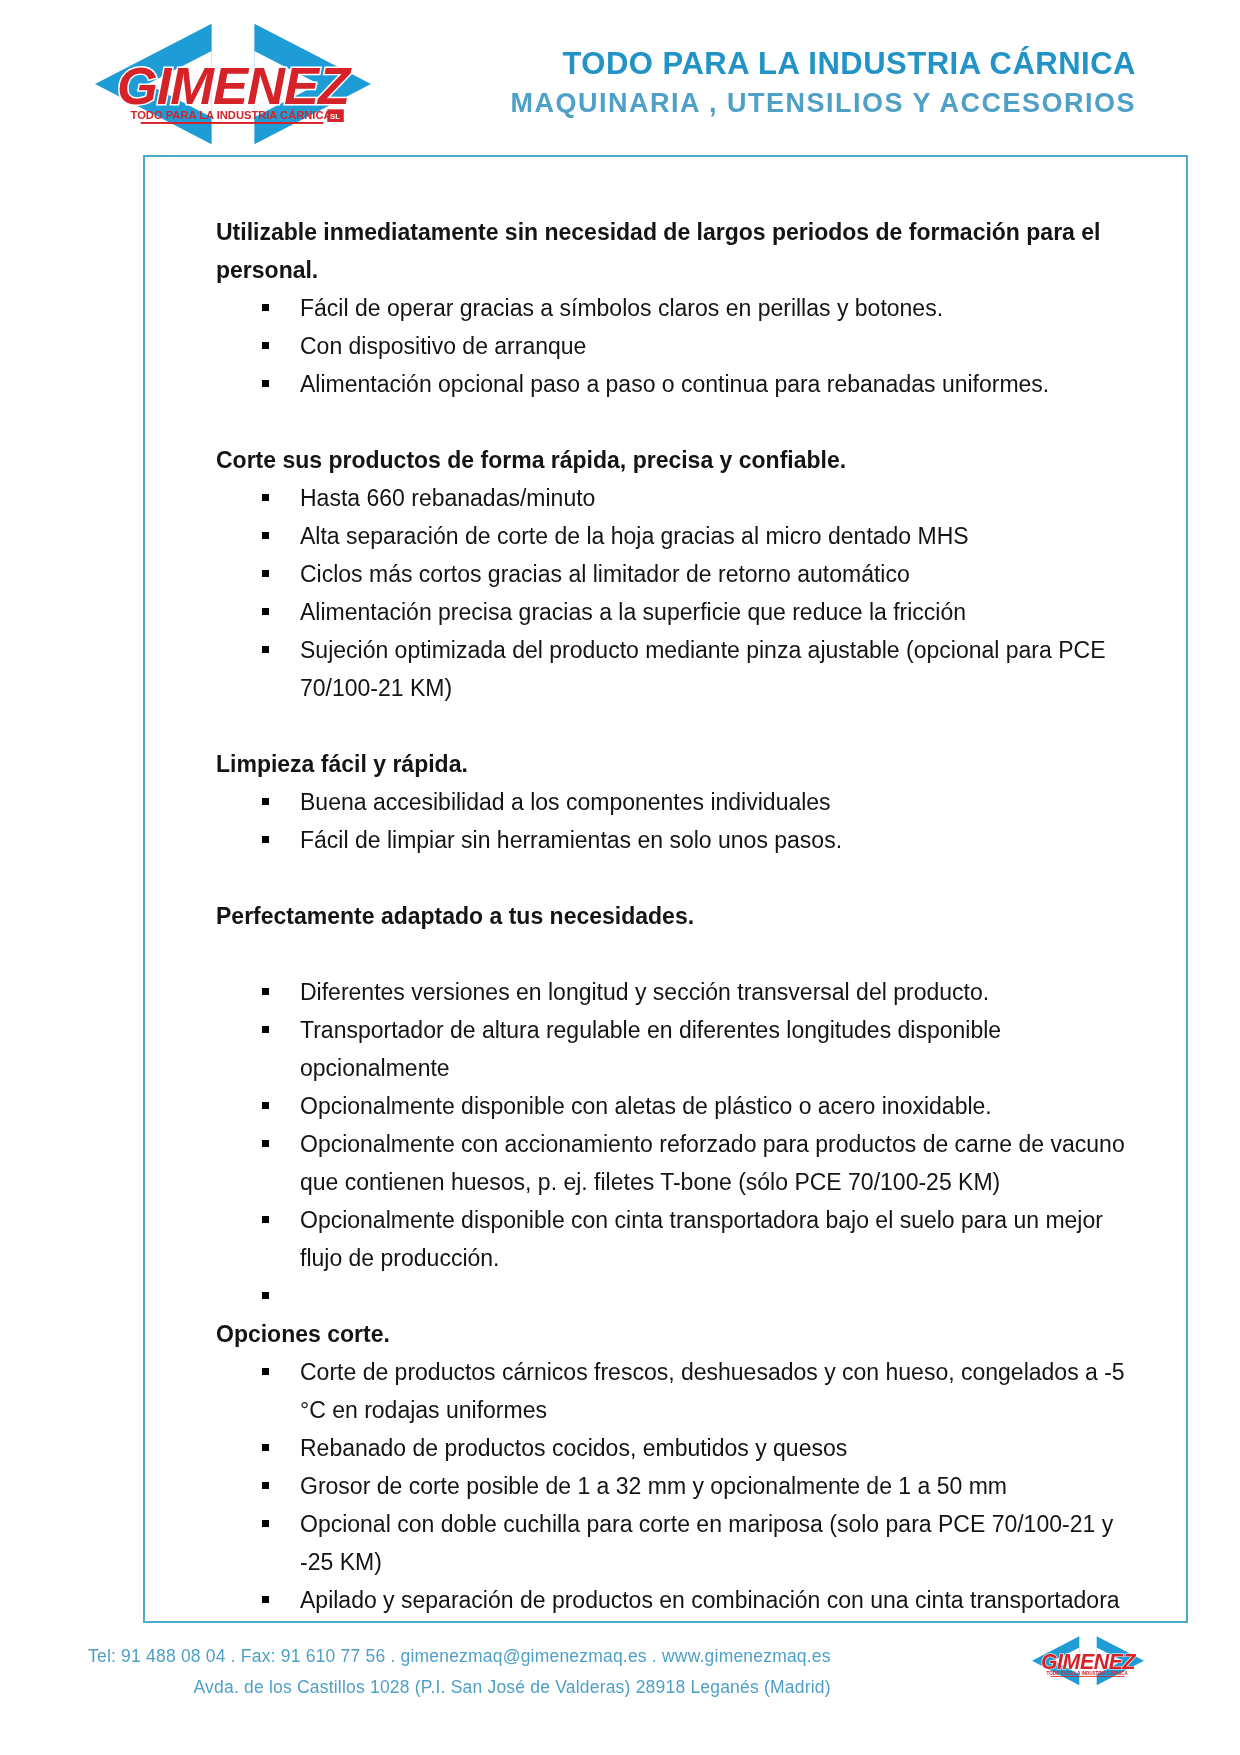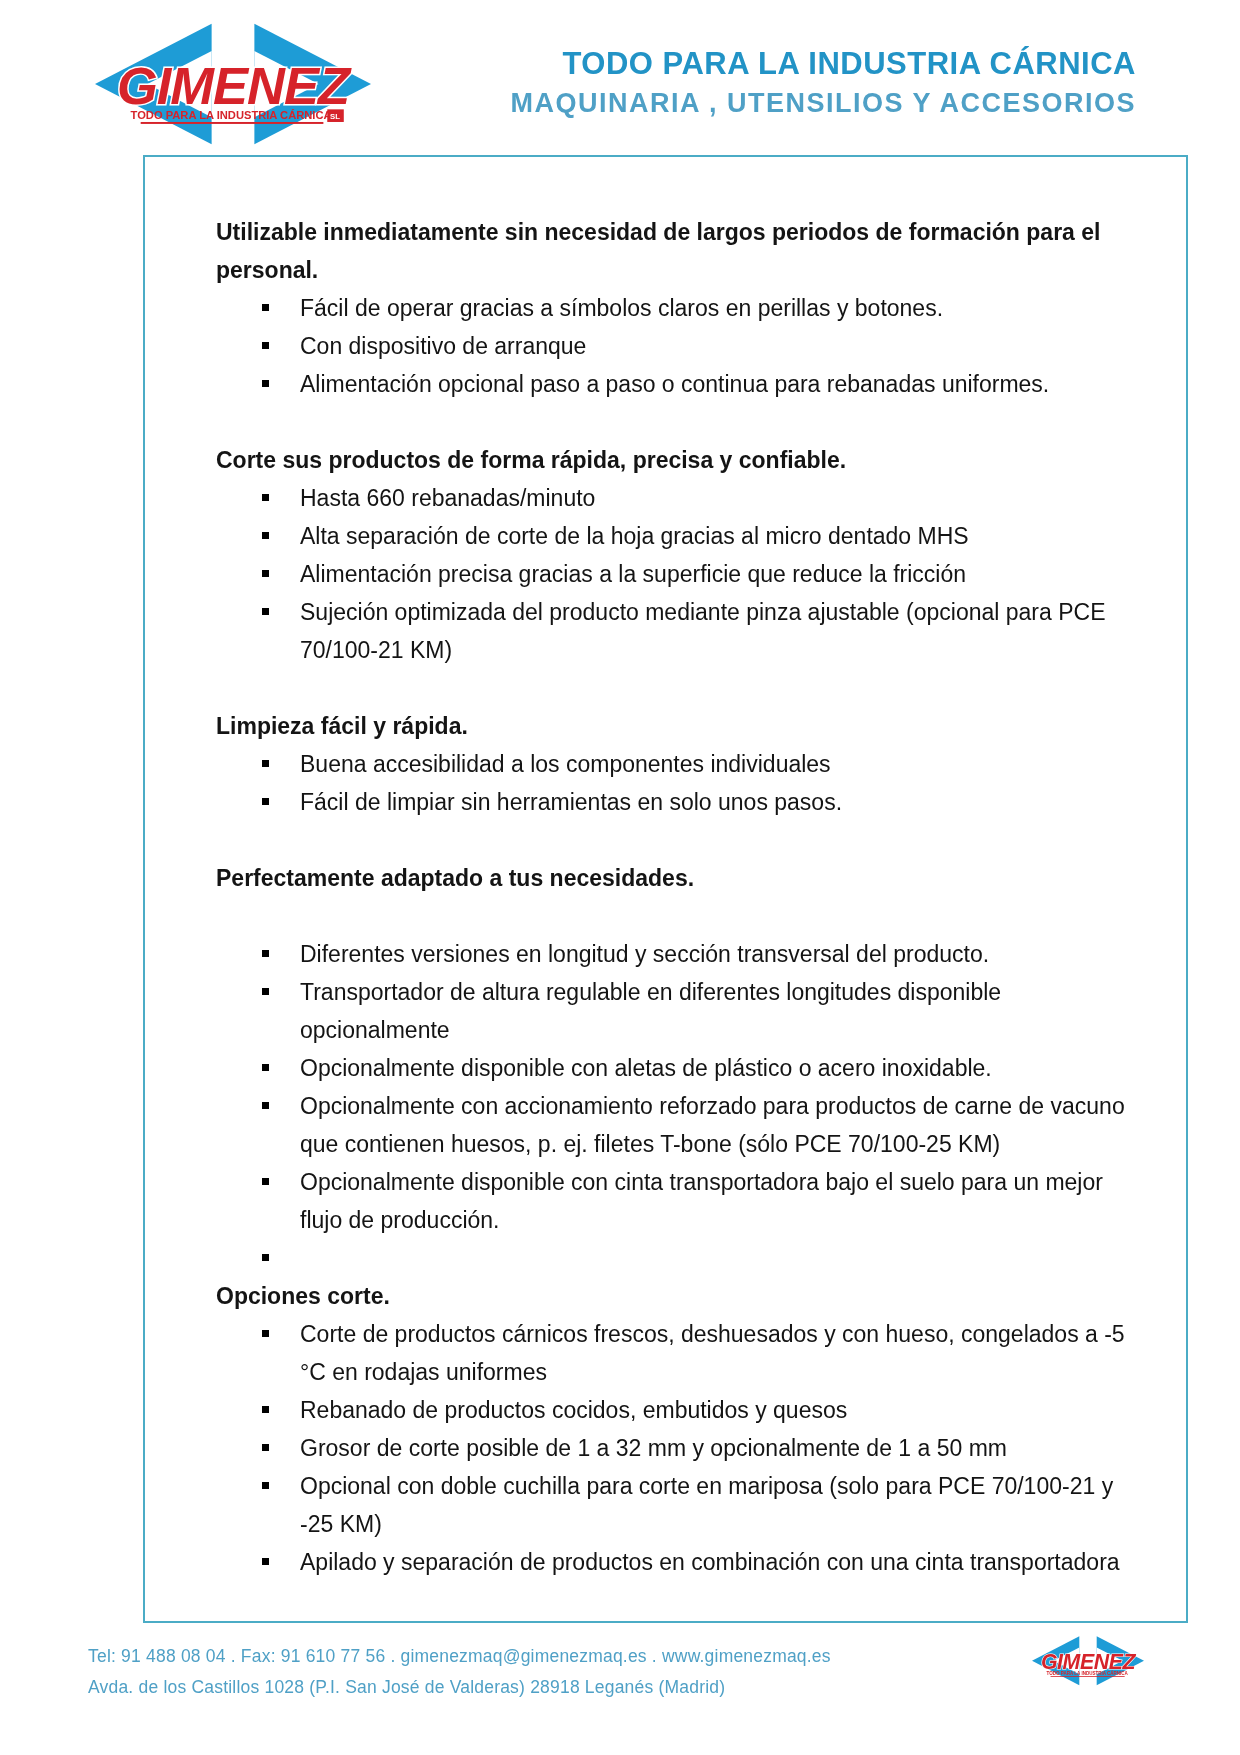--- a/index.html
+++ b/index.html
@@ -42,21 +42,21 @@
   .bullets{list-style:none;margin:0;padding:0;}
   .bullet-item{
     position:relative;padding-left:84px;font-size:23px;line-height:38px;color:var(--text);
   }
   .bullet{
     position:absolute;left:46px;top:15px;width:7px;height:7px;background:#000;display:block;
   }
   
   .footer{position:absolute;left:88px;top:1641px;}
   .footer-line{
-    color:var(--lightblue);font-size:17.5px;line-height:31px;letter-spacing:.2px;
+    color:var(--lightblue);font-size:17.5px;line-height:31px;letter-spacing:.2px;text-align:right;
   }
 </style>
 </head>
 <body>
 
 <div class="logo-top">
   <svg class="logo-svg" viewBox="0 0 300 142">
     <polygon points="8,68 128,6 128,130" fill="#1e9cd6"></polygon>
     <polygon points="62,68 128,34 128,102" fill="#ffffff"></polygon>
     <polygon points="292,68 172,6 172,130" fill="#1e9cd6"></polygon>
@@ -83,20 +83,21 @@
           <li class="bullet-item"><span class="bullet"></span><span class="bullet-text">Con dispositivo de arranque</span></li>
           <li class="bullet-item"><span class="bullet"></span><span class="bullet-text">Alimentación opcional paso a paso o continua para rebanadas uniformes.</span></li>
         </ul>
   </div>
 
   <div class="section">
     <div class="section-heading">Corte sus productos de forma rápida, precisa y confiable.</div>
     <ul class="bullets">
           <li class="bullet-item"><span class="bullet"></span><span class="bullet-text">Hasta 660 rebanadas/minuto</span></li>
           <li class="bullet-item"><span class="bullet"></span><span class="bullet-text">Alta separación de corte de la hoja gracias al micro dentado MHS</span></li>
+          <li class="bullet-item"><span class="bullet"></span><span class="bullet-text">Ciclos más cortos gracias al limitador de retorno automático</span></li>
           <li class="bullet-item"><span class="bullet"></span><span class="bullet-text">Alimentación precisa gracias a la superficie que reduce la fricción</span></li>
           <li class="bullet-item"><span class="bullet"></span><span class="bullet-text">Sujeción optimizada del producto mediante pinza ajustable (opcional para PCE 70/100-21 KM)</span></li>
         </ul>
   </div>
 
   <div class="section">
     <div class="section-heading">Limpieza fácil y rápida.</div>
     <ul class="bullets">
           <li class="bullet-item"><span class="bullet"></span><span class="bullet-text">Buena accesibilidad a los componentes individuales</span></li>
           <li class="bullet-item"><span class="bullet"></span><span class="bullet-text">Fácil de limpiar sin herramientas en solo unos pasos.</span></li>

